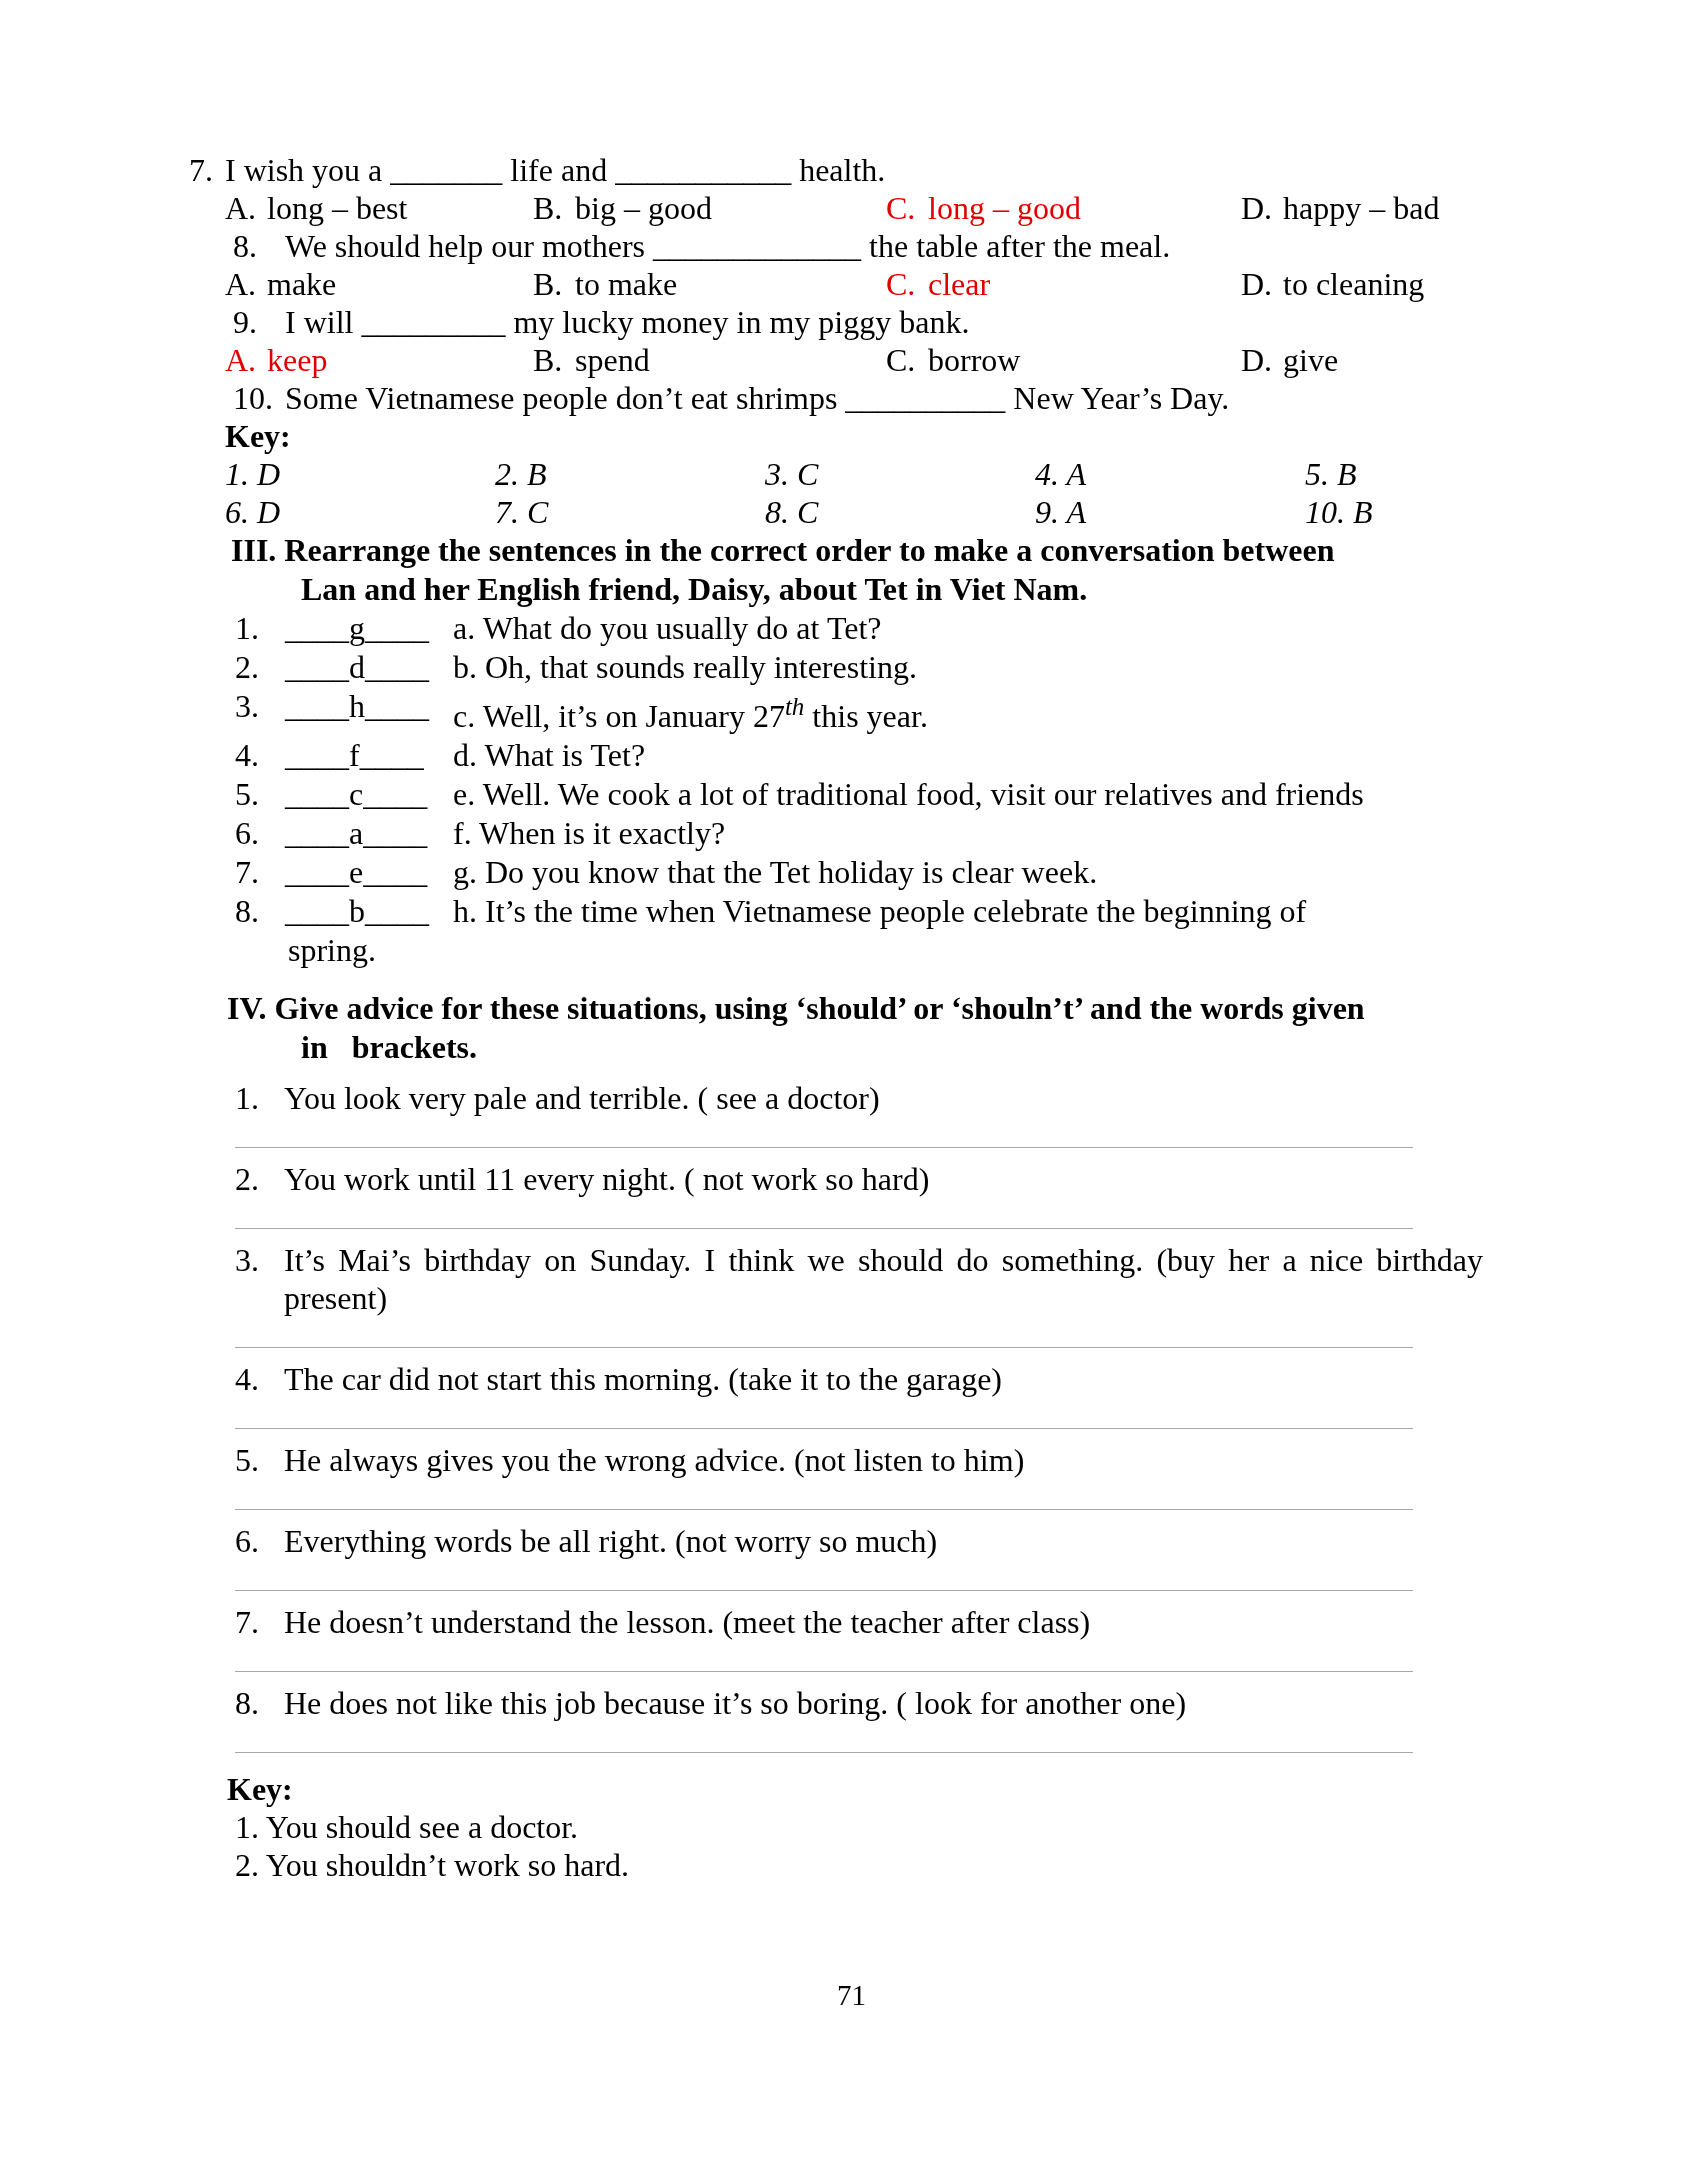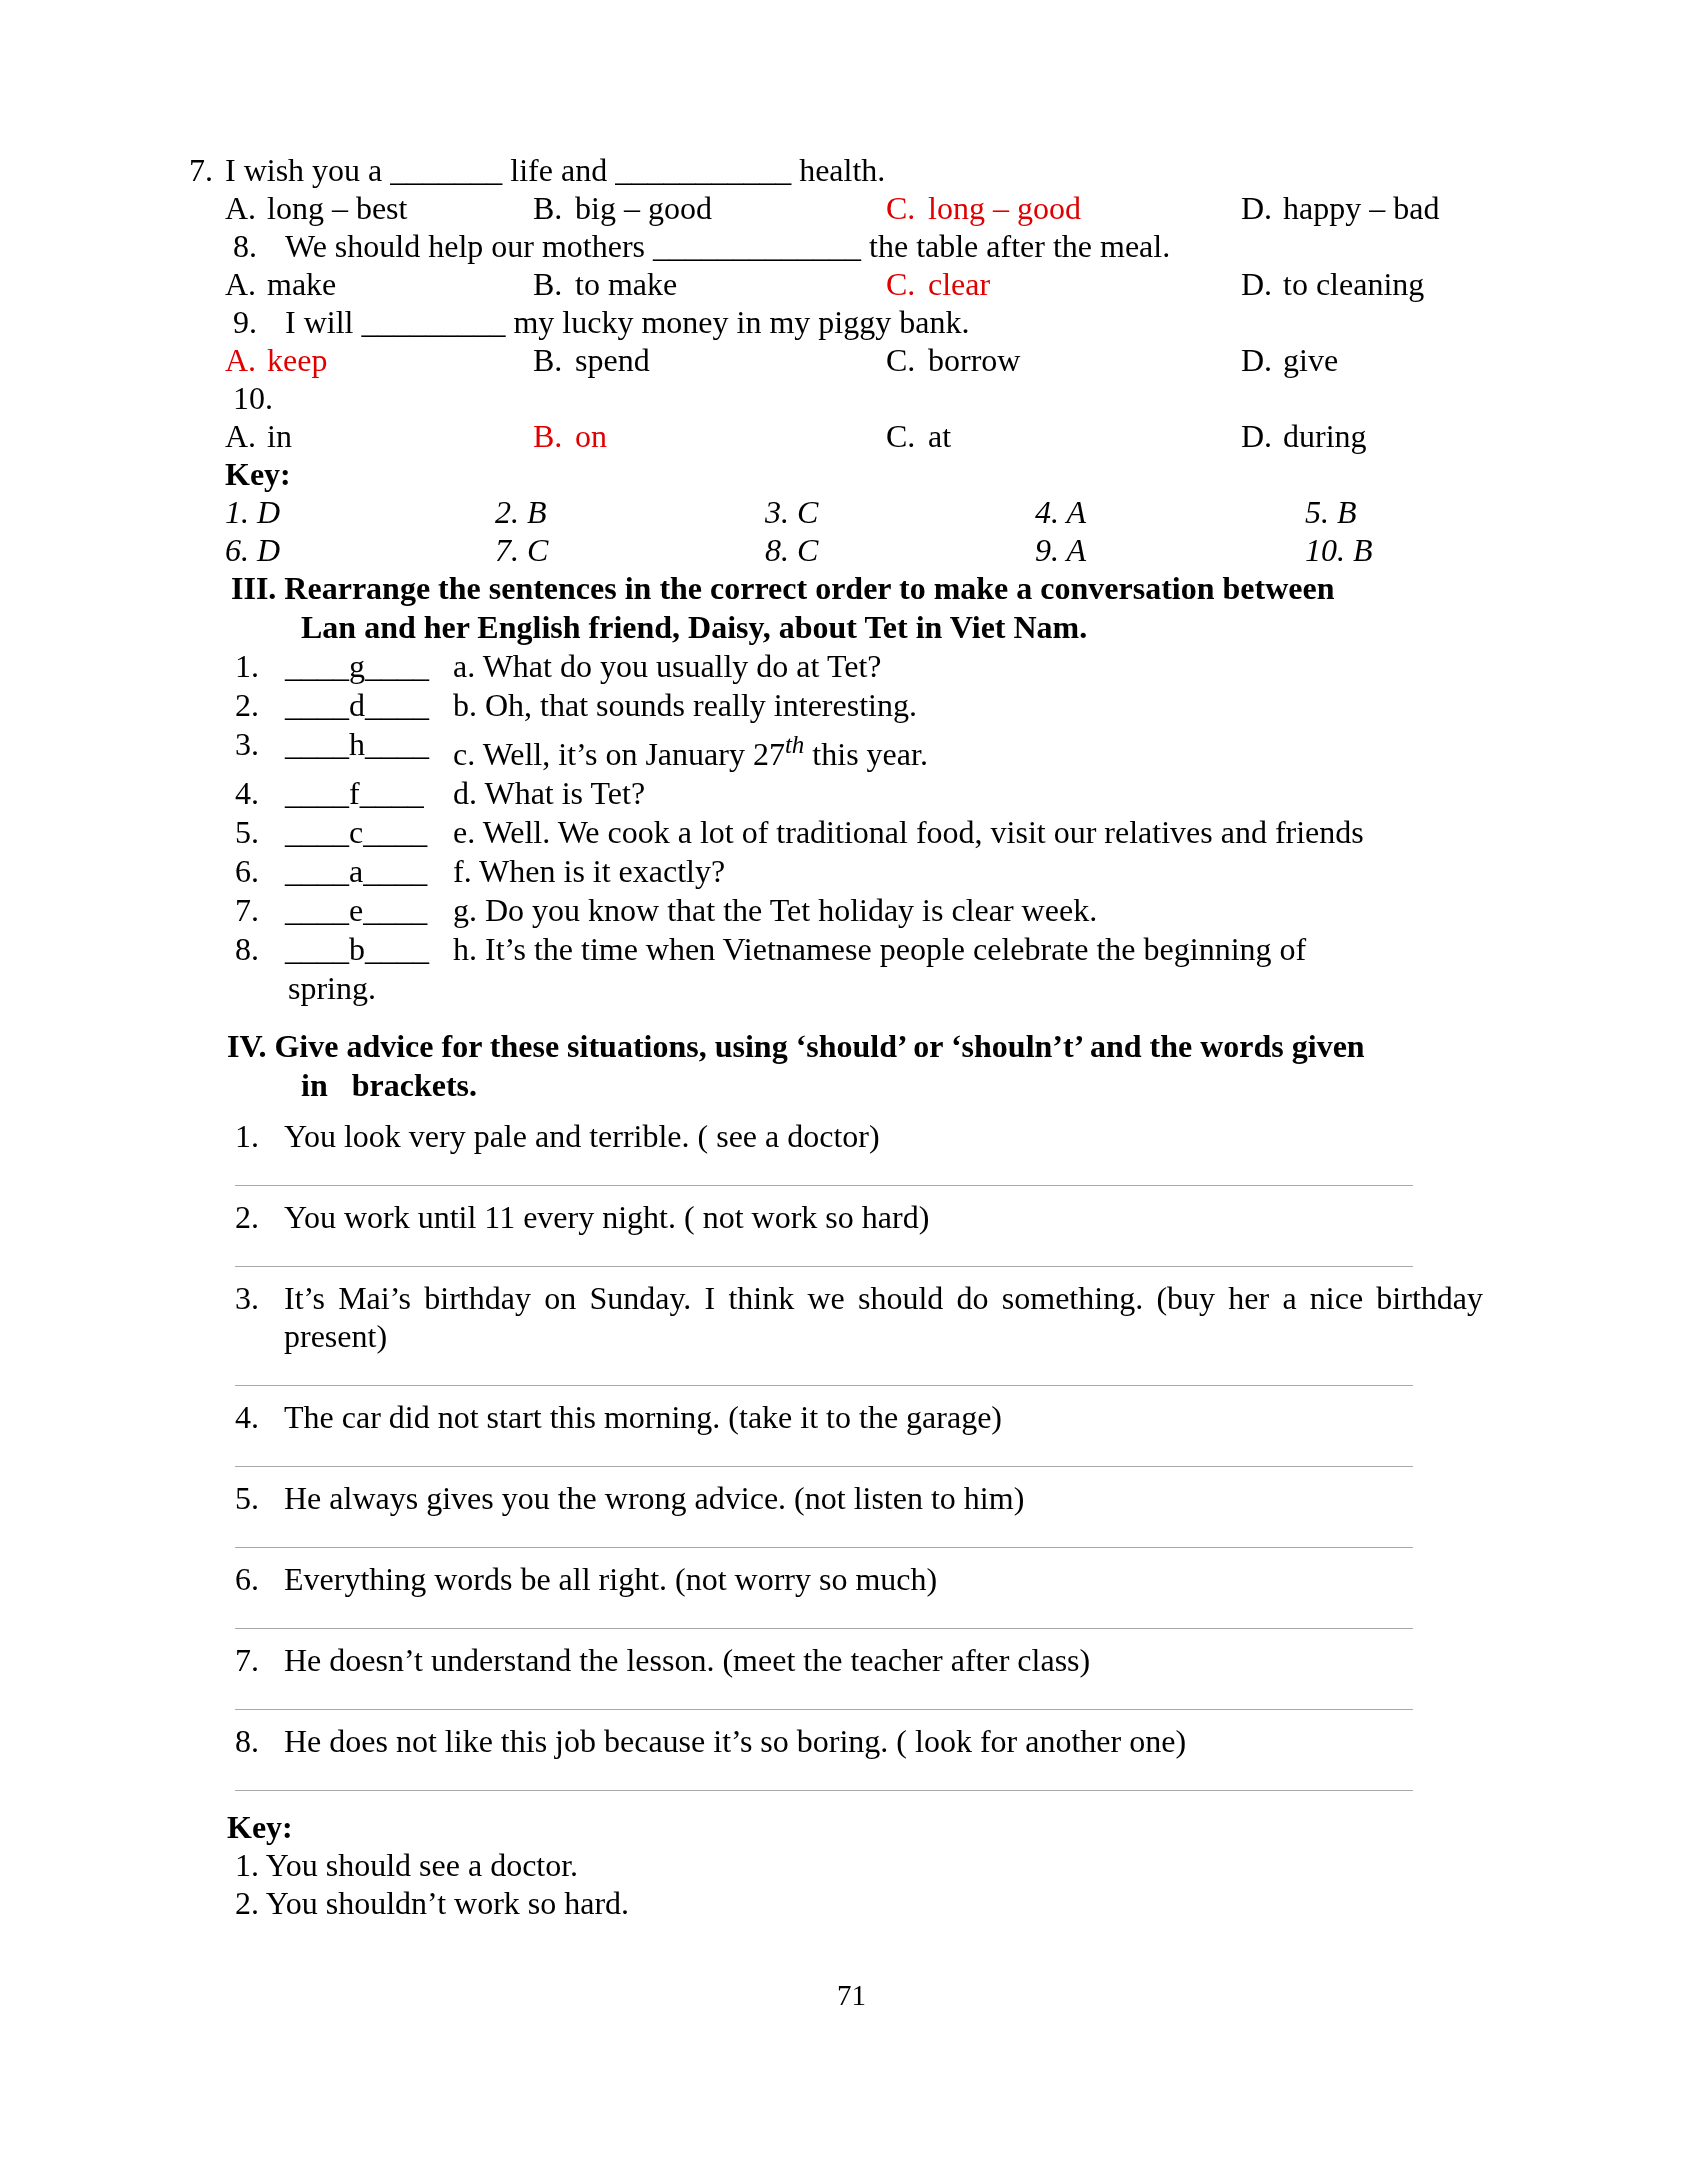--- a/index.html
+++ b/index.html
@@ -74,26 +74,21 @@
       </div>
       <div class="opts">
         <span class="opt red"><span class="opt-label">A.</span><span>keep</span></span>
         <span class="opt"><span class="opt-label">B.</span><span>spend</span></span>
         <span class="opt"><span class="opt-label">C.</span><span>borrow</span></span>
         <span class="opt"><span class="opt-label">D.</span><span>give</span></span>
       </div>
 
       <div class="stem indent">
         <span class="qnum">10.</span>
-      </div>
-      <div class="opts">
-        <span class="opt"><span class="opt-label">A.</span><span>in</span></span>
-        <span class="opt red"><span class="opt-label">B.</span><span>on</span></span>
-        <span class="opt"><span class="opt-label">C.</span><span>at</span></span>
-        <span class="opt"><span class="opt-label">D.</span><span>during</span></span>
+        <span class="qtext">Some Vietnamese people don’t eat shrimps __________ New Year’s Day.</span>
       </div>
 
       <div class="key-label">Key:</div>
       <div class="key-row">
         <span>1. D</span>
         <span>2. B</span>
         <span>3. C</span>
         <span>4. A</span>
         <span>5. B</span>
       </div>

